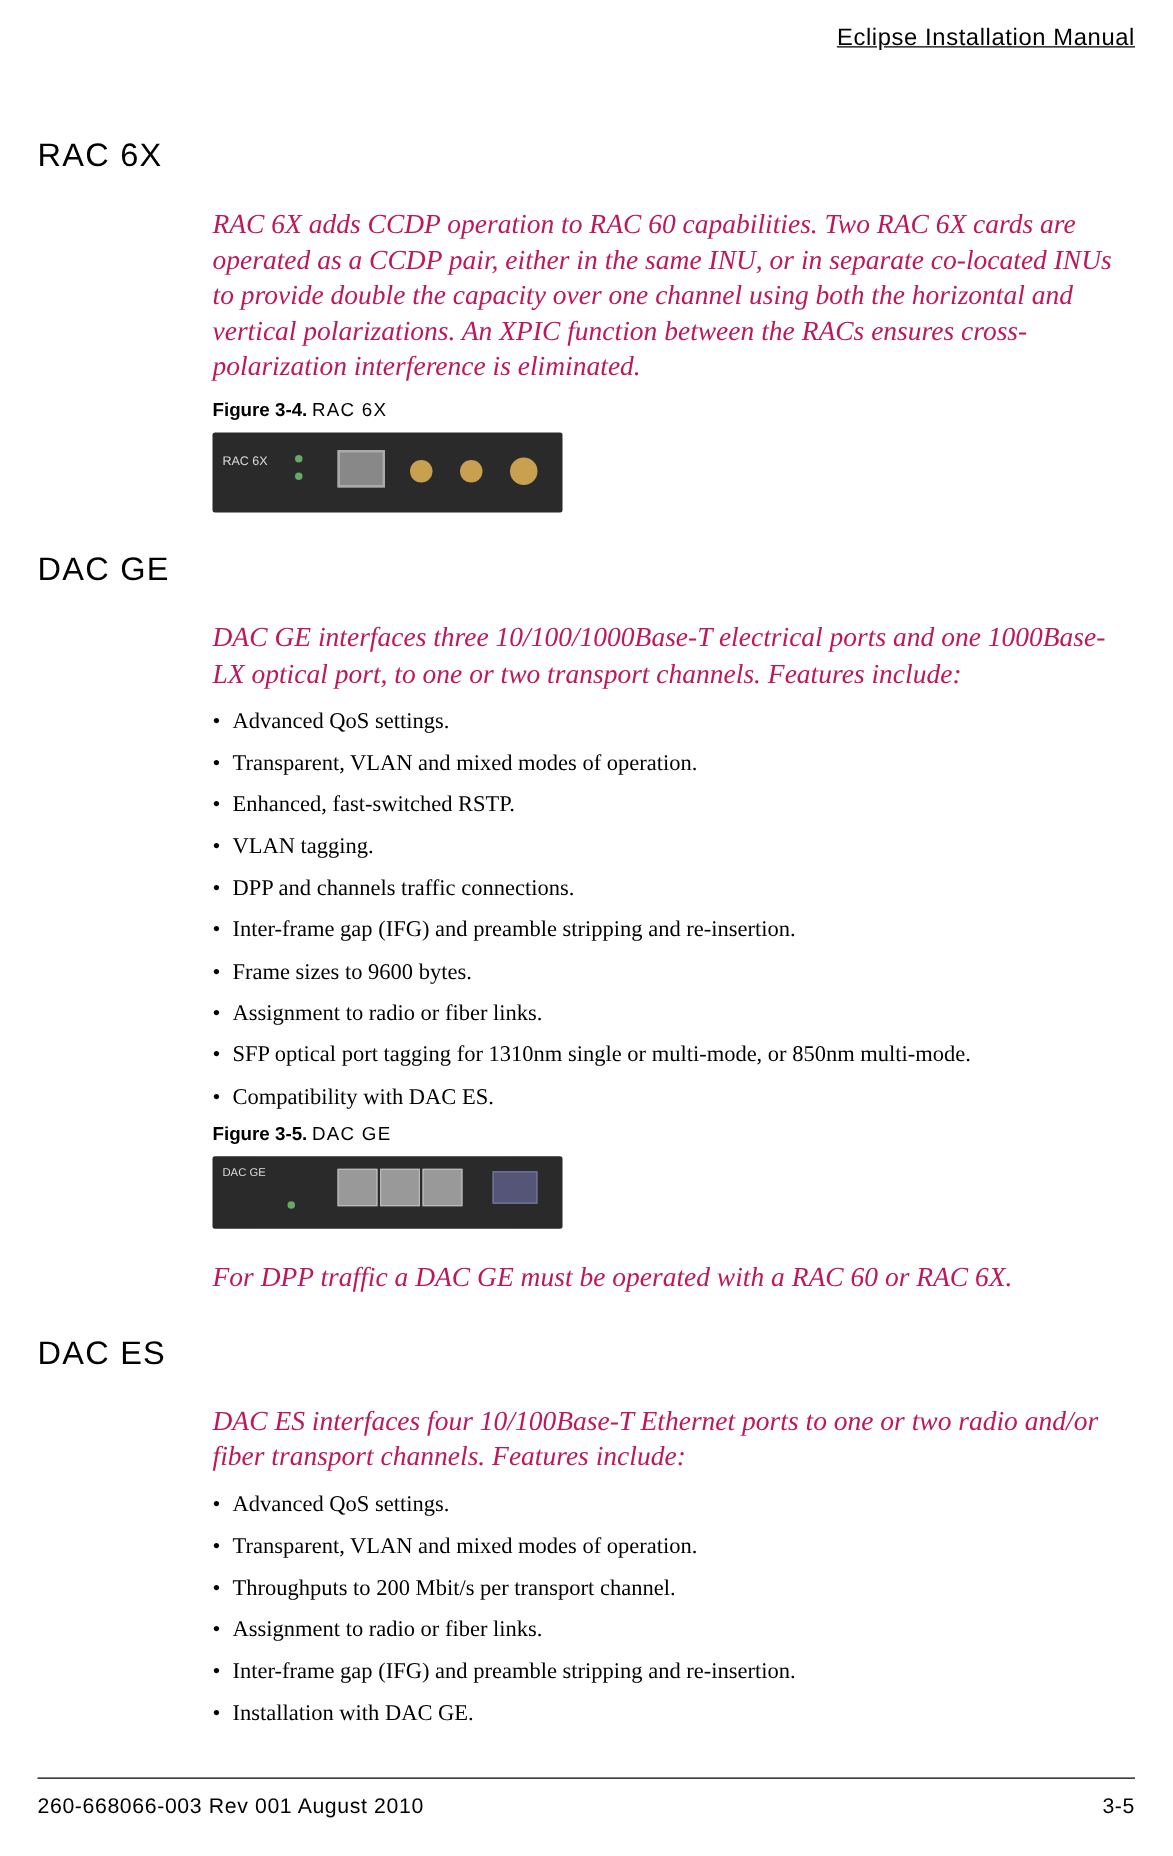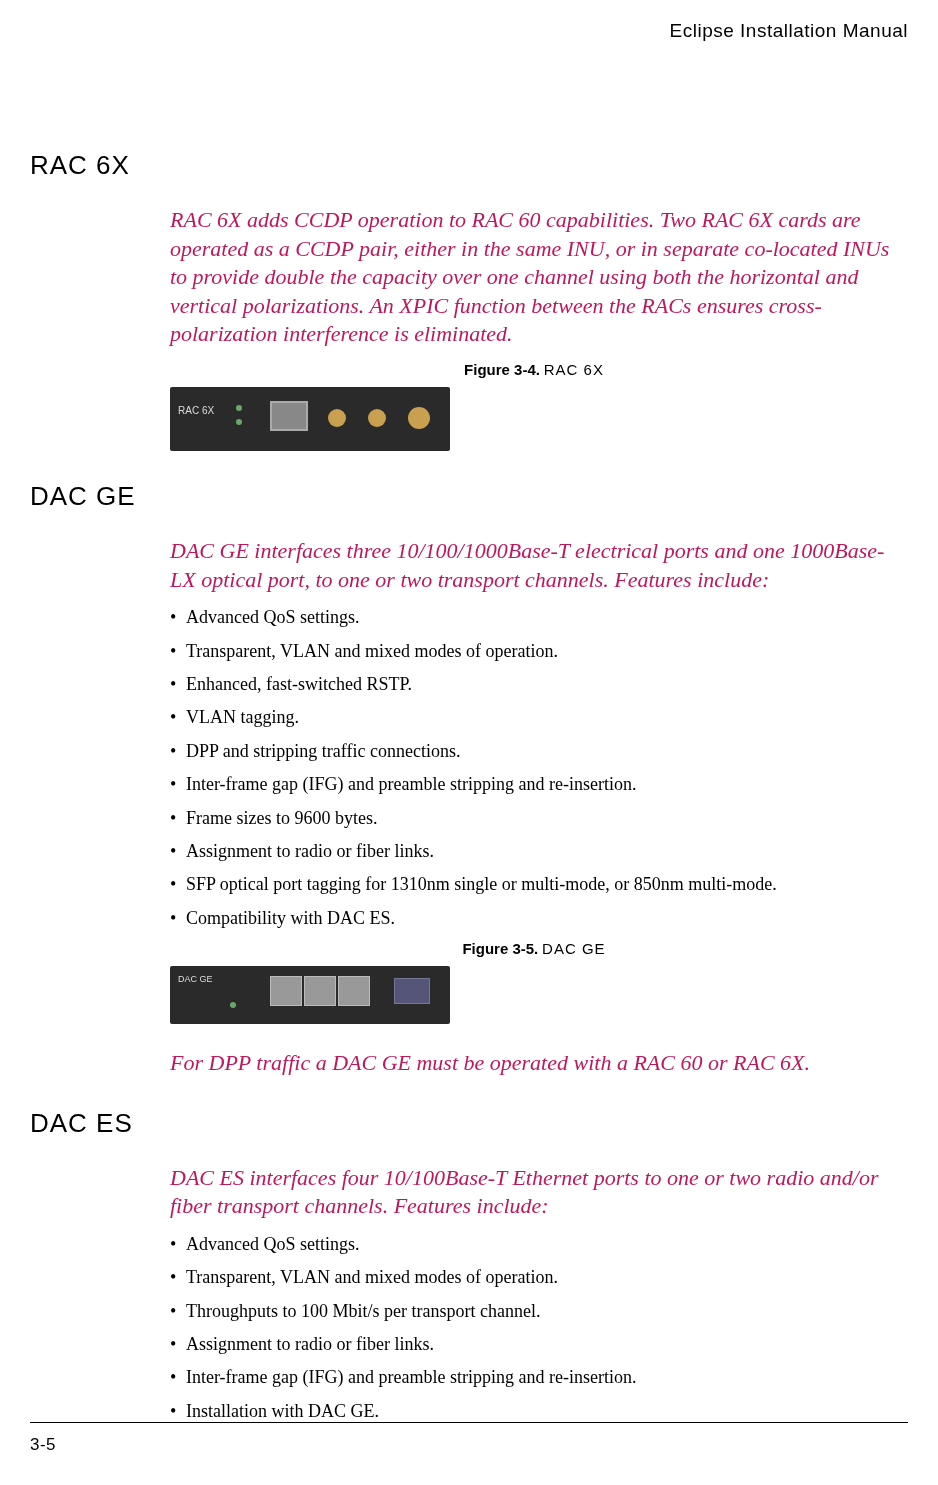--- a/index.html
+++ b/index.html
@@ -14,21 +14,22 @@
       background: #fff;
       position: relative;
       padding: 20px 30px 0 30px;
     }
     .header {
       text-align: right;
       font-family: 'Arial Narrow', Arial, sans-serif;
       font-size: 19px;
       letter-spacing: 0.5px;
       color: #000;
-      margin-bottom: 108px;
+      margin-bottom: 67px;
+      text-decoration: underline;
     }
     .section-heading {
       font-family: 'Arial Narrow', Arial, sans-serif;
       font-size: 26px;
       letter-spacing: 1px;
       color: #000;
       margin-bottom: 25px;
       font-weight: normal;
     }
     .content-block {
@@ -39,21 +40,20 @@
       font-size: 22px;
       line-height: 1.3;
       color: #be185d;
       margin-bottom: 12px;
       font-style: italic;
     }
     .figure-label {
       font-size: 15px;
       color: #000;
       margin-bottom: 8px;
-      text-align: center;
     }
     .figure-label .bold-part {
       font-family: Arial, sans-serif;
       font-weight: bold;
     }
     .figure-label .narrow-part {
       font-family: 'Arial Narrow', Arial, sans-serif;
       letter-spacing: 1px;
     }
     .bullet-list {
@@ -237,21 +237,21 @@
 
 <div class="section-wrapper">
   <h2 class="section-heading">DAC GE</h2>
   <div class="content-block">
     <p class="body-text">DAC GE interfaces three 10/100/1000Base-T electrical ports and one 1000Base-LX optical port, to one or two transport channels. Features include:</p>
     <ul class="bullet-list">
       <li>Advanced QoS settings.</li>
       <li>Transparent, VLAN and mixed modes of operation.</li>
       <li>Enhanced, fast-switched RSTP.</li>
       <li>VLAN tagging.</li>
-      <li>DPP and stripping traffic connections.</li>
+      <li>DPP and channels traffic connections.</li>
       <li>Inter-frame gap (IFG) and preamble stripping and re-insertion.</li>
       <li>Frame sizes to 9600 bytes.</li>
       <li>Assignment to radio or fiber links.</li>
       <li>SFP optical port tagging for 1310nm single or multi-mode, or 850nm multi-mode.</li>
       <li>Compatibility with DAC ES.</li>
     </ul>
     <p class="figure-label">
       <span class="bold-part">Figure 3-5.</span>
       <span class="narrow-part">DAC GE</span>
     </p>
@@ -270,23 +270,24 @@
   </div>
 </div>
 
 <div class="section-wrapper">
   <h2 class="section-heading">DAC ES</h2>
   <div class="content-block">
     <p class="body-text">DAC ES interfaces four 10/100Base-T Ethernet ports to one or two radio and/or fiber transport channels. Features include:</p>
     <ul class="bullet-list">
       <li>Advanced QoS settings.</li>
       <li>Transparent, VLAN and mixed modes of operation.</li>
-      <li>Throughputs to 100 Mbit/s per transport channel.</li>
+      <li>Throughputs to 200 Mbit/s per transport channel.</li>
       <li>Assignment to radio or fiber links.</li>
       <li>Inter-frame gap (IFG) and preamble stripping and re-insertion.</li>
       <li>Installation with DAC GE.</li>
     </ul>
   </div>
 </div>
 
 <div class="footer">
+  <span>260-668066-003 Rev 001 August 2010</span>
   <span>3-5</span>
 </div>
 
 </body></html>

